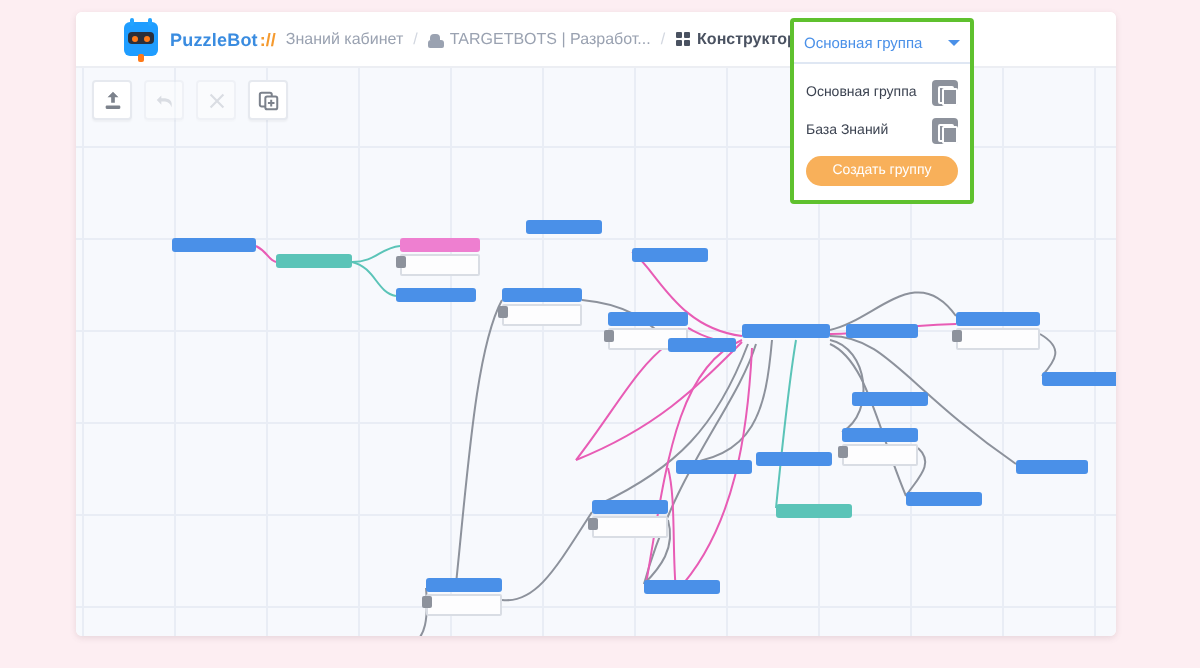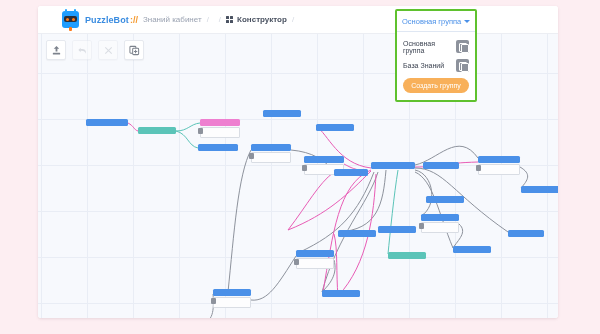--- a/index.html
+++ b/index.html
@@ -92,21 +92,21 @@
   }
   .grid-icon {
     display: inline-grid; grid-template-columns: 3px 3px; grid-template-rows: 3px 3px;
     gap: 1px; margin-right: 4px;
   }
   .grid-icon span { background: #4a5261; border-radius: .5px; }
 
   
   .group-wrap {
     position: absolute; left: 357px; top: 3px;
-    width: 82px;
+    width: 92px;
     border: 2px solid #5fc12e;
     border-radius: 2px;
     z-index: 40;
   }
   .group-trigger {
     height: 21px; background: #fff;
     display: flex; align-items: center; justify-content: space-between;
     padding: 0 5px;
     border-bottom: 1px solid #dfe7f3;
   }
@@ -196,20 +196,26 @@
           <span class="foot"></span>
       </div>
       <span class="brand">PuzzleBot</span>
       <span class="brand-sep">://</span>
 
       <span class="crumb">
         <span>Знаний кабинет</span>
       </span>
       <span class="crumb-div">/</span>
 
+      <span class="crumb">
+        <span class="bot-icon">
+            <i></i>
+          </span>
+        <span>TARGETBOTS | Разработ...</span>
+      </span>
       <span class="crumb-div">/</span>
 
       <span class="crumb active">
         <span class="grid-icon">
           <span></span>
             <span></span>
             <span></span>
             <span></span>
         </span>
         <span>Конструктор</span>

